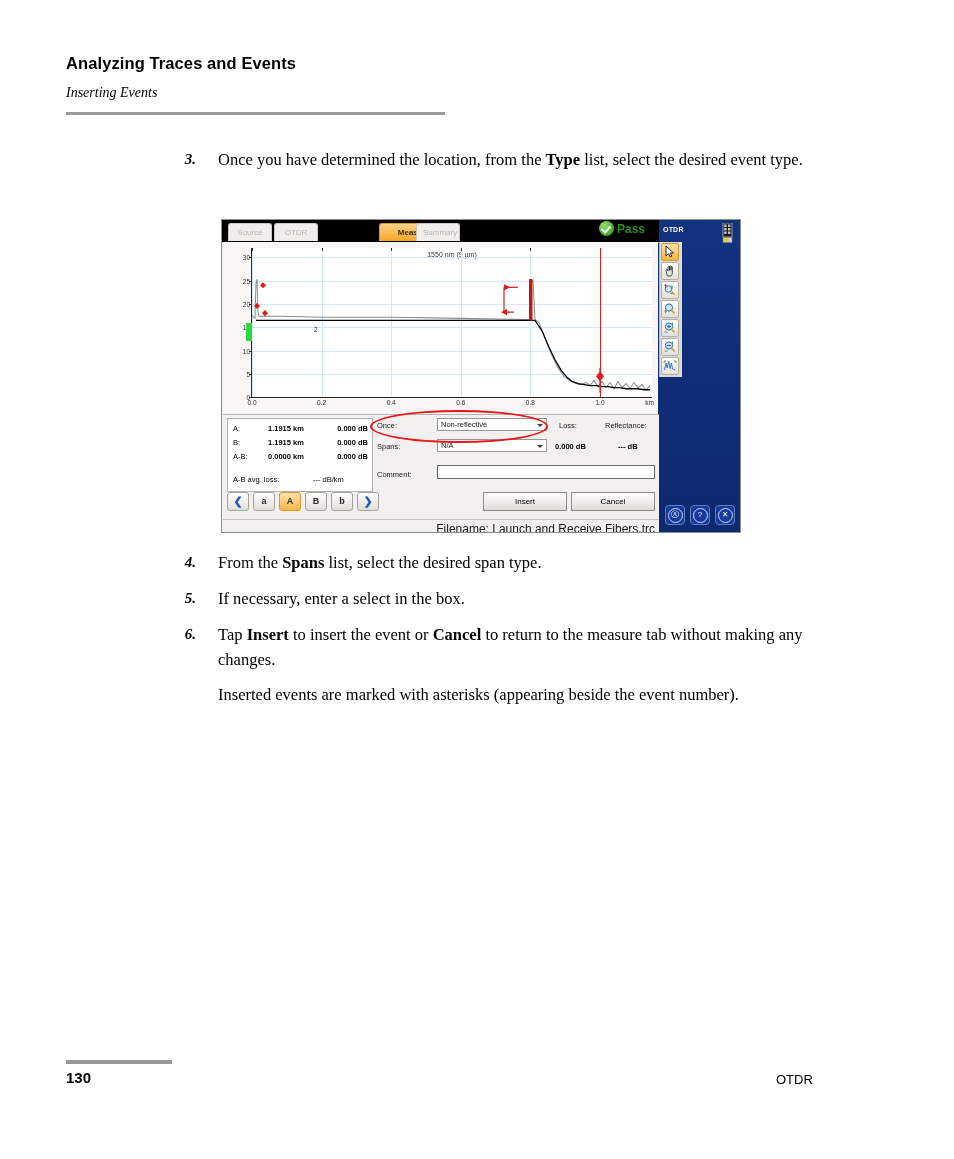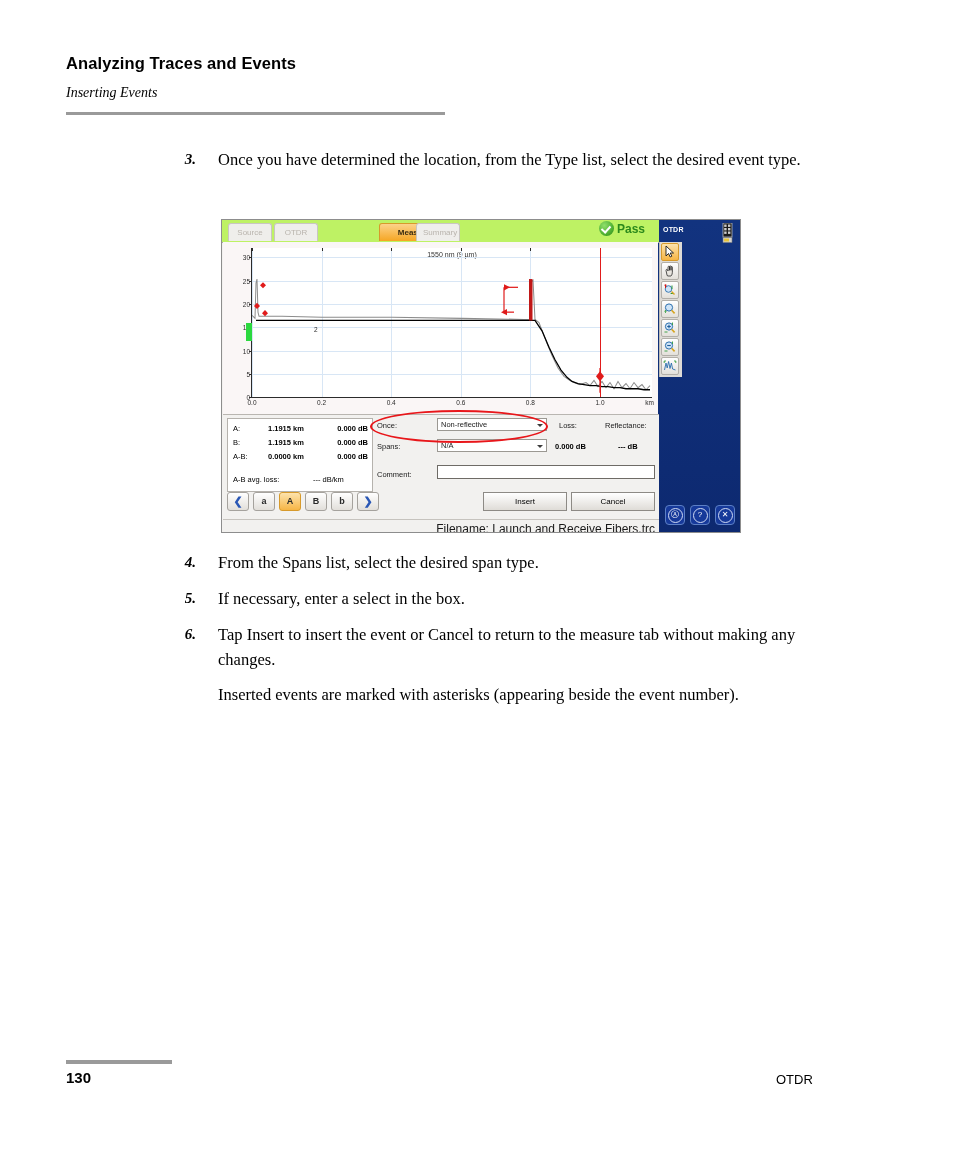--- a/index.html
+++ b/index.html
@@ -66,21 +66,21 @@
     display: block;
     margin-left: 48px;
     width: 600px;
   }
   .para {
     position: absolute;
     font-size: 16.5px;
     line-height: 25px;
     width: 605px;
   }
-  b { font-weight: normal; }
+  b { font-weight: bold; }
 
   
   .footer-rule {
     position: absolute;
     left: 66px;
     top: 1060px;
     width: 106px;
     height: 4px;
     background: #9a9a9a;
   }
@@ -168,21 +168,21 @@
     font-size: 8px;
   }
 
   
   .tabbar {
     position: absolute;
     left: 0;
     top: 0;
     width: 437px;
     height: 22px;
-    background: #bef264;
+    background: #000000;
     border-bottom: 1px solid #a8a8a8;
   }
   .tab {
     position: absolute;
     top: 3px;
     height: 18px;
     line-height: 18px;
     padding: 0 6px;
     font-size: 8px;
     color: #b9b4ad;

